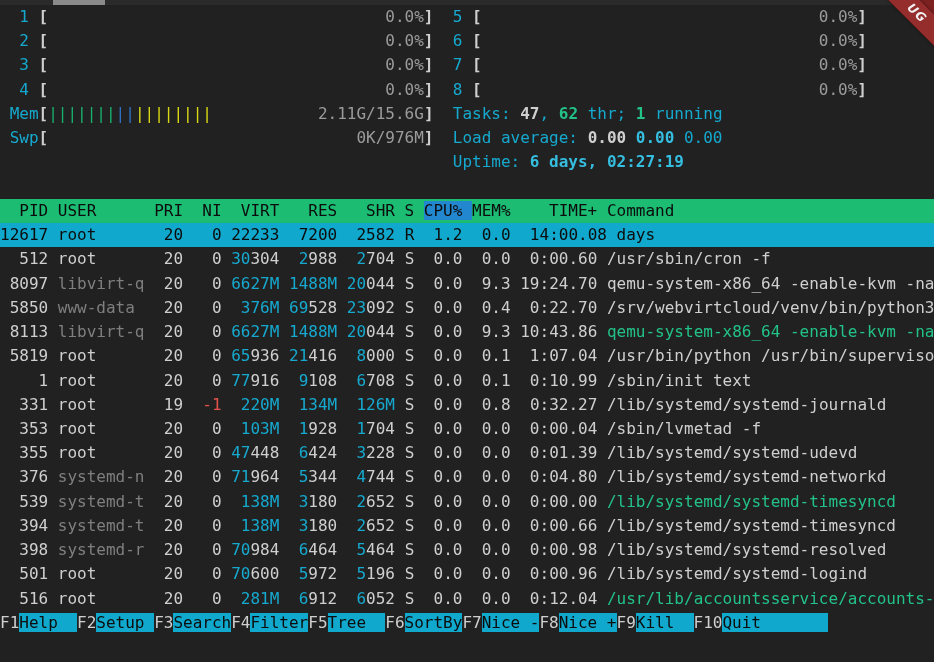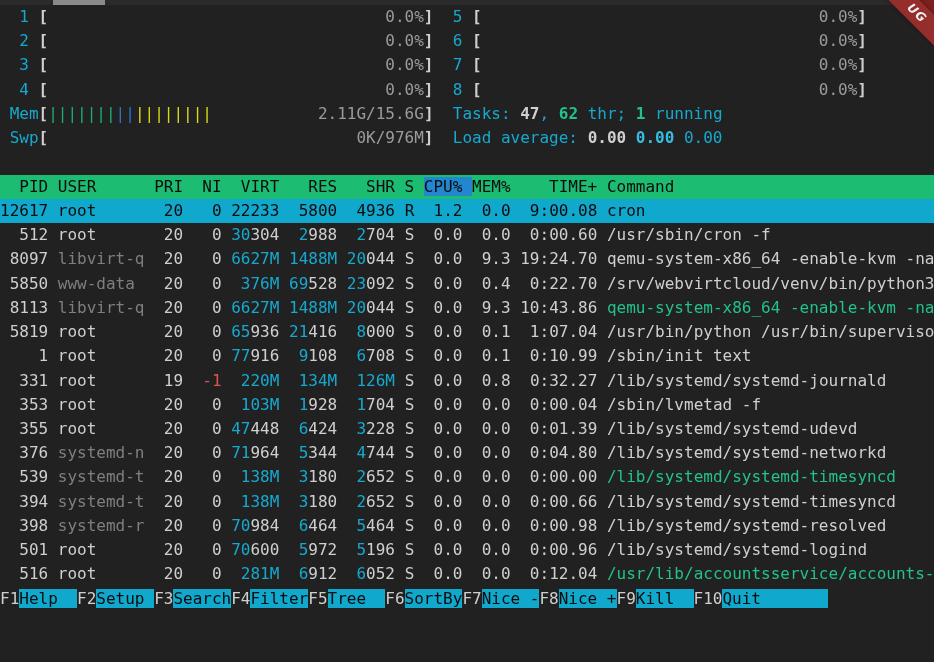--- a/index.html
+++ b/index.html
@@ -47,23 +47,24 @@
   <div class="topstrip">
     <div class="tabthumb"></div>
   </div>
   <div class="term" id="term">
       <div class="ln"><span style="color: rgb(22, 169, 207);">  1 </span><span class="b" style="color: rgb(207, 207, 207);">[</span><span>                                   </span><span style="color: rgb(155, 155, 155);">0.0%</span><span class="b" style="color: rgb(207, 207, 207);">]</span><span style="color: rgb(22, 169, 207);">  5 </span><span class="b" style="color: rgb(207, 207, 207);">[</span><span>                                   </span><span style="color: rgb(155, 155, 155);">0.0%</span><span class="b" style="color: rgb(207, 207, 207);">]</span></div>
       <div class="ln"><span style="color: rgb(22, 169, 207);">  2 </span><span class="b" style="color: rgb(207, 207, 207);">[</span><span>                                   </span><span style="color: rgb(155, 155, 155);">0.0%</span><span class="b" style="color: rgb(207, 207, 207);">]</span><span style="color: rgb(22, 169, 207);">  6 </span><span class="b" style="color: rgb(207, 207, 207);">[</span><span>                                   </span><span style="color: rgb(155, 155, 155);">0.0%</span><span class="b" style="color: rgb(207, 207, 207);">]</span></div>
       <div class="ln"><span style="color: rgb(22, 169, 207);">  3 </span><span class="b" style="color: rgb(207, 207, 207);">[</span><span>                                   </span><span style="color: rgb(155, 155, 155);">0.0%</span><span class="b" style="color: rgb(207, 207, 207);">]</span><span style="color: rgb(22, 169, 207);">  7 </span><span class="b" style="color: rgb(207, 207, 207);">[</span><span>                                   </span><span style="color: rgb(155, 155, 155);">0.0%</span><span class="b" style="color: rgb(207, 207, 207);">]</span></div>
       <div class="ln"><span style="color: rgb(22, 169, 207);">  4 </span><span class="b" style="color: rgb(207, 207, 207);">[</span><span>                                   </span><span style="color: rgb(155, 155, 155);">0.0%</span><span class="b" style="color: rgb(207, 207, 207);">]</span><span style="color: rgb(22, 169, 207);">  8 </span><span class="b" style="color: rgb(207, 207, 207);">[</span><span>                                   </span><span style="color: rgb(155, 155, 155);">0.0%</span><span class="b" style="color: rgb(207, 207, 207);">]</span></div>
       <div class="ln"><span style="color: rgb(22, 169, 207);"> Mem</span><span class="b" style="color: rgb(207, 207, 207);">[</span><span style="color: rgb(23, 176, 110);">|||||||</span><span style="color: rgb(46, 114, 200);">||</span><span style="color: rgb(217, 217, 22);">||||||||</span><span>           </span><span style="color: rgb(155, 155, 155);">2.11G/15.6G</span><span class="b" style="color: rgb(207, 207, 207);">]</span><span>  </span><span style="color: rgb(22, 169, 207);">Tasks: </span><span class="b" style="color: rgb(207, 207, 207);">47</span><span style="color: rgb(22, 169, 207);">, </span><span class="b" style="color: rgb(34, 194, 137);">62</span><span style="color: rgb(22, 169, 207);"> thr; </span><span class="b" style="color: rgb(34, 194, 137);">1</span><span style="color: rgb(22, 169, 207);"> running</span></div>
       <div class="ln"><span style="color: rgb(22, 169, 207);"> Swp</span><span class="b" style="color: rgb(207, 207, 207);">[</span><span>                                </span><span style="color: rgb(155, 155, 155);">0K/976M</span><span class="b" style="color: rgb(207, 207, 207);">]</span><span>  </span><span style="color: rgb(22, 169, 207);">Load average: </span><span class="b" style="color: rgb(207, 207, 207);">0.00 </span><span class="b" style="color: rgb(53, 190, 224);">0.00 </span><span style="color: rgb(22, 169, 207);">0.00</span></div>
+      <div class="ln"><span>                                               </span><span style="color: rgb(22, 169, 207);">Uptime: </span><span class="b" style="color: rgb(53, 190, 224);">6 days, 02:27:19</span></div>
       <div class="ln"></div>
       <div class="ln hdr-line"><span style="color: rgb(12, 12, 12);">  PID </span><span style="color: rgb(12, 12, 12);">USER      </span><span style="color: rgb(12, 12, 12);">PRI </span><span style="color: rgb(12, 12, 12);"> NI </span><span style="color: rgb(12, 12, 12);"> VIRT </span><span style="color: rgb(12, 12, 12);">  RES </span><span style="color: rgb(12, 12, 12);">  SHR </span><span style="color: rgb(12, 12, 12);">S </span><span class="sortcol" style="color: rgb(12, 12, 12);">CPU% </span><span style="color: rgb(12, 12, 12);">MEM% </span><span style="color: rgb(12, 12, 12);">   TIME+ </span><span style="color: rgb(12, 12, 12);">Command</span></div>
-      <div class="ln sel-line"><span>12617 </span><span>root      </span><span> 20 </span><span>  0 </span><span>22233</span><span> </span><span> 5800</span><span> </span><span> 4936</span><span> </span><span>R </span><span> 1.2 </span><span> 0.0 </span><span> 9:00.08 </span><span>cron</span></div>
+      <div class="ln sel-line"><span>12617 </span><span>root      </span><span> 20 </span><span>  0 </span><span>22233</span><span> </span><span> 7200</span><span> </span><span> 2582</span><span> </span><span>R </span><span> 1.2 </span><span> 0.0 </span><span> 14:00.08 </span><span>days</span></div>
       <div class="ln"><span style="color: rgb(207, 207, 207);">  512 </span><span style="color: rgb(207, 207, 207);">root      </span><span style="color: rgb(207, 207, 207);"> 20 </span><span style="color: rgb(207, 207, 207);">  0 </span><span style="color: rgb(22, 169, 207);">30</span><span style="color: rgb(207, 207, 207);">304</span><span> </span><span style="color: rgb(22, 169, 207);"> 2</span><span style="color: rgb(207, 207, 207);">988</span><span> </span><span style="color: rgb(22, 169, 207);"> 2</span><span style="color: rgb(207, 207, 207);">704</span><span> </span><span style="color: rgb(207, 207, 207);">S </span><span style="color: rgb(207, 207, 207);"> 0.0 </span><span style="color: rgb(207, 207, 207);"> 0.0 </span><span style="color: rgb(207, 207, 207);"> 0:00.60 </span><span style="color: rgb(207, 207, 207);">/usr/sbin/cron -f</span></div>
       <div class="ln"><span style="color: rgb(207, 207, 207);"> 8097 </span><span style="color: rgb(127, 127, 127);">libvirt-q </span><span style="color: rgb(207, 207, 207);"> 20 </span><span style="color: rgb(207, 207, 207);">  0 </span><span style="color: rgb(22, 169, 207);">6627M</span><span> </span><span style="color: rgb(22, 169, 207);">1488M</span><span> </span><span style="color: rgb(22, 169, 207);">20</span><span style="color: rgb(207, 207, 207);">044</span><span> </span><span style="color: rgb(207, 207, 207);">S </span><span style="color: rgb(207, 207, 207);"> 0.0 </span><span style="color: rgb(207, 207, 207);"> 9.3 </span><span style="color: rgb(207, 207, 207);">19:24.70 </span><span style="color: rgb(207, 207, 207);">qemu-system-x86_64 -enable-kvm -na</span></div>
       <div class="ln"><span style="color: rgb(207, 207, 207);"> 5850 </span><span style="color: rgb(127, 127, 127);">www-data  </span><span style="color: rgb(207, 207, 207);"> 20 </span><span style="color: rgb(207, 207, 207);">  0 </span><span style="color: rgb(22, 169, 207);"> 376M</span><span> </span><span style="color: rgb(22, 169, 207);">69</span><span style="color: rgb(207, 207, 207);">528</span><span> </span><span style="color: rgb(22, 169, 207);">23</span><span style="color: rgb(207, 207, 207);">092</span><span> </span><span style="color: rgb(207, 207, 207);">S </span><span style="color: rgb(207, 207, 207);"> 0.0 </span><span style="color: rgb(207, 207, 207);"> 0.4 </span><span style="color: rgb(207, 207, 207);"> 0:22.70 </span><span style="color: rgb(207, 207, 207);">/srv/webvirtcloud/venv/bin/python3</span></div>
       <div class="ln"><span style="color: rgb(207, 207, 207);"> 8113 </span><span style="color: rgb(127, 127, 127);">libvirt-q </span><span style="color: rgb(207, 207, 207);"> 20 </span><span style="color: rgb(207, 207, 207);">  0 </span><span style="color: rgb(22, 169, 207);">6627M</span><span> </span><span style="color: rgb(22, 169, 207);">1488M</span><span> </span><span style="color: rgb(22, 169, 207);">20</span><span style="color: rgb(207, 207, 207);">044</span><span> </span><span style="color: rgb(207, 207, 207);">S </span><span style="color: rgb(207, 207, 207);"> 0.0 </span><span style="color: rgb(207, 207, 207);"> 9.3 </span><span style="color: rgb(207, 207, 207);">10:43.86 </span><span style="color: rgb(34, 194, 137);">qemu-system-x86_64 -enable-kvm -na</span></div>
       <div class="ln"><span style="color: rgb(207, 207, 207);"> 5819 </span><span style="color: rgb(207, 207, 207);">root      </span><span style="color: rgb(207, 207, 207);"> 20 </span><span style="color: rgb(207, 207, 207);">  0 </span><span style="color: rgb(22, 169, 207);">65</span><span style="color: rgb(207, 207, 207);">936</span><span> </span><span style="color: rgb(22, 169, 207);">21</span><span style="color: rgb(207, 207, 207);">416</span><span> </span><span style="color: rgb(22, 169, 207);"> 8</span><span style="color: rgb(207, 207, 207);">000</span><span> </span><span style="color: rgb(207, 207, 207);">S </span><span style="color: rgb(207, 207, 207);"> 0.0 </span><span style="color: rgb(207, 207, 207);"> 0.1 </span><span style="color: rgb(207, 207, 207);"> 1:07.04 </span><span style="color: rgb(207, 207, 207);">/usr/bin/python /usr/bin/superviso</span></div>
       <div class="ln"><span style="color: rgb(207, 207, 207);">    1 </span><span style="color: rgb(207, 207, 207);">root      </span><span style="color: rgb(207, 207, 207);"> 20 </span><span style="color: rgb(207, 207, 207);">  0 </span><span style="color: rgb(22, 169, 207);">77</span><span style="color: rgb(207, 207, 207);">916</span><span> </span><span style="color: rgb(22, 169, 207);"> 9</span><span style="color: rgb(207, 207, 207);">108</span><span> </span><span style="color: rgb(22, 169, 207);"> 6</span><span style="color: rgb(207, 207, 207);">708</span><span> </span><span style="color: rgb(207, 207, 207);">S </span><span style="color: rgb(207, 207, 207);"> 0.0 </span><span style="color: rgb(207, 207, 207);"> 0.1 </span><span style="color: rgb(207, 207, 207);"> 0:10.99 </span><span style="color: rgb(207, 207, 207);">/sbin/init text</span></div>
       <div class="ln"><span style="color: rgb(207, 207, 207);">  331 </span><span style="color: rgb(207, 207, 207);">root      </span><span style="color: rgb(207, 207, 207);"> 19 </span><span> </span><span style="color: rgb(224, 82, 75);">-1</span><span> </span><span style="color: rgb(22, 169, 207);"> 220M</span><span> </span><span style="color: rgb(22, 169, 207);"> 134M</span><span> </span><span style="color: rgb(22, 169, 207);"> 126M</span><span> </span><span style="color: rgb(207, 207, 207);">S </span><span style="color: rgb(207, 207, 207);"> 0.0 </span><span style="color: rgb(207, 207, 207);"> 0.8 </span><span style="color: rgb(207, 207, 207);"> 0:32.27 </span><span style="color: rgb(207, 207, 207);">/lib/systemd/systemd-journald</span></div>
       <div class="ln"><span style="color: rgb(207, 207, 207);">  353 </span><span style="color: rgb(207, 207, 207);">root      </span><span style="color: rgb(207, 207, 207);"> 20 </span><span style="color: rgb(207, 207, 207);">  0 </span><span style="color: rgb(22, 169, 207);"> 103M</span><span> </span><span style="color: rgb(22, 169, 207);"> 1</span><span style="color: rgb(207, 207, 207);">928</span><span> </span><span style="color: rgb(22, 169, 207);"> 1</span><span style="color: rgb(207, 207, 207);">704</span><span> </span><span style="color: rgb(207, 207, 207);">S </span><span style="color: rgb(207, 207, 207);"> 0.0 </span><span style="color: rgb(207, 207, 207);"> 0.0 </span><span style="color: rgb(207, 207, 207);"> 0:00.04 </span><span style="color: rgb(207, 207, 207);">/sbin/lvmetad -f</span></div>
       <div class="ln"><span style="color: rgb(207, 207, 207);">  355 </span><span style="color: rgb(207, 207, 207);">root      </span><span style="color: rgb(207, 207, 207);"> 20 </span><span style="color: rgb(207, 207, 207);">  0 </span><span style="color: rgb(22, 169, 207);">47</span><span style="color: rgb(207, 207, 207);">448</span><span> </span><span style="color: rgb(22, 169, 207);"> 6</span><span style="color: rgb(207, 207, 207);">424</span><span> </span><span style="color: rgb(22, 169, 207);"> 3</span><span style="color: rgb(207, 207, 207);">228</span><span> </span><span style="color: rgb(207, 207, 207);">S </span><span style="color: rgb(207, 207, 207);"> 0.0 </span><span style="color: rgb(207, 207, 207);"> 0.0 </span><span style="color: rgb(207, 207, 207);"> 0:01.39 </span><span style="color: rgb(207, 207, 207);">/lib/systemd/systemd-udevd</span></div>
       <div class="ln"><span style="color: rgb(207, 207, 207);">  376 </span><span style="color: rgb(127, 127, 127);">systemd-n </span><span style="color: rgb(207, 207, 207);"> 20 </span><span style="color: rgb(207, 207, 207);">  0 </span><span style="color: rgb(22, 169, 207);">71</span><span style="color: rgb(207, 207, 207);">964</span><span> </span><span style="color: rgb(22, 169, 207);"> 5</span><span style="color: rgb(207, 207, 207);">344</span><span> </span><span style="color: rgb(22, 169, 207);"> 4</span><span style="color: rgb(207, 207, 207);">744</span><span> </span><span style="color: rgb(207, 207, 207);">S </span><span style="color: rgb(207, 207, 207);"> 0.0 </span><span style="color: rgb(207, 207, 207);"> 0.0 </span><span style="color: rgb(207, 207, 207);"> 0:04.80 </span><span style="color: rgb(207, 207, 207);">/lib/systemd/systemd-networkd</span></div>

